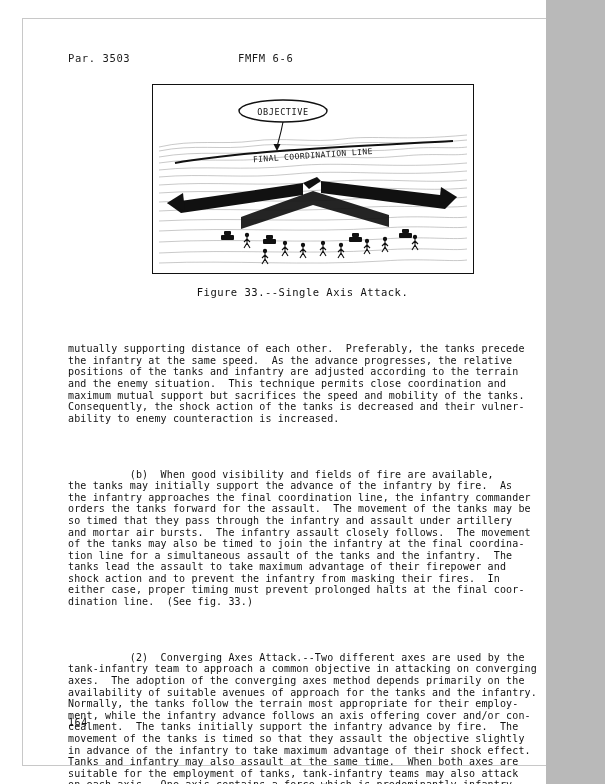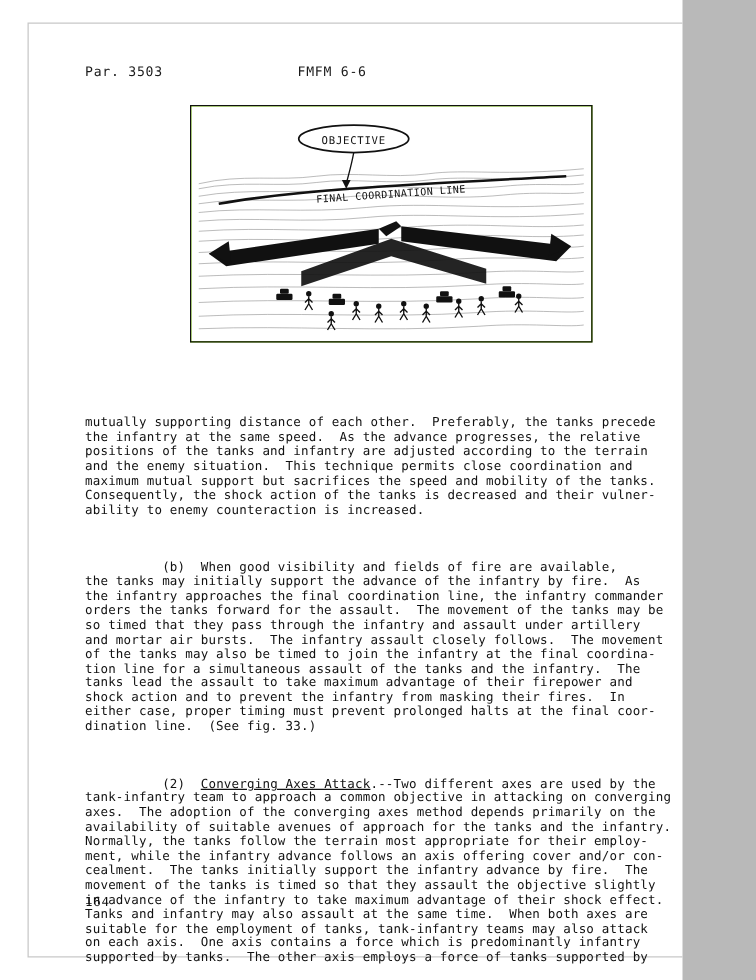--- a/index.html
+++ b/index.html
@@ -77,22 +77,22 @@
     position: absolute;
     left: 68px;
     top: 308px;
     width: 472px;
     font-size: 10px;
     line-height: 11.6px;
     letter-spacing: 0.15px;
     color: #111;
     white-space: pre-wrap;
   }
-  .para { margin: 2px 0 9px 0; white-space: pre-wrap; }
-  .u { text-decoration: underline; }
+  .para { margin: 12px 0 9px 0; white-space: pre-wrap; }
+  .u { }
 
   .page-number {
     position: absolute;
     left: 68px;
     top: 717px;
     font-size: 10px;
     letter-spacing: 0.6px;
     color: #111;
   }
 </style>
@@ -193,20 +193,21 @@
             <path d="M262 154 l0 6 M262 156 l-3 3 M262 156 l3 3 M262 160 l-3 5 M262 160 l3 5"></path>
           </g>
         <g>
             <circle cx="112" cy="166" r="1.6" fill="#111"></circle>
             <path d="M112 168 l0 6 M112 170 l-3 3 M112 170 l3 3 M112 174 l-3 5 M112 174 l3 5"></path>
           </g>
       </g>
     </svg>
   </div>
 
+  <div class="figure-caption">Figure 33.--Single Axis Attack.</div>
 
   <div class="body-text">
     <p class="para">mutually supporting distance of each other.  Preferably, the tanks precede
 the infantry at the same speed.  As the advance progresses, the relative
 positions of the tanks and infantry are adjusted according to the terrain
 and the enemy situation.  This technique permits close coordination and
 maximum mutual support but sacrifices the speed and mobility of the tanks.
 Consequently, the shock action of the tanks is decreased and their vulner-
 ability to enemy counteraction is increased.</p>
     <p class="para">          (b)  When good visibility and fields of fire are available,

